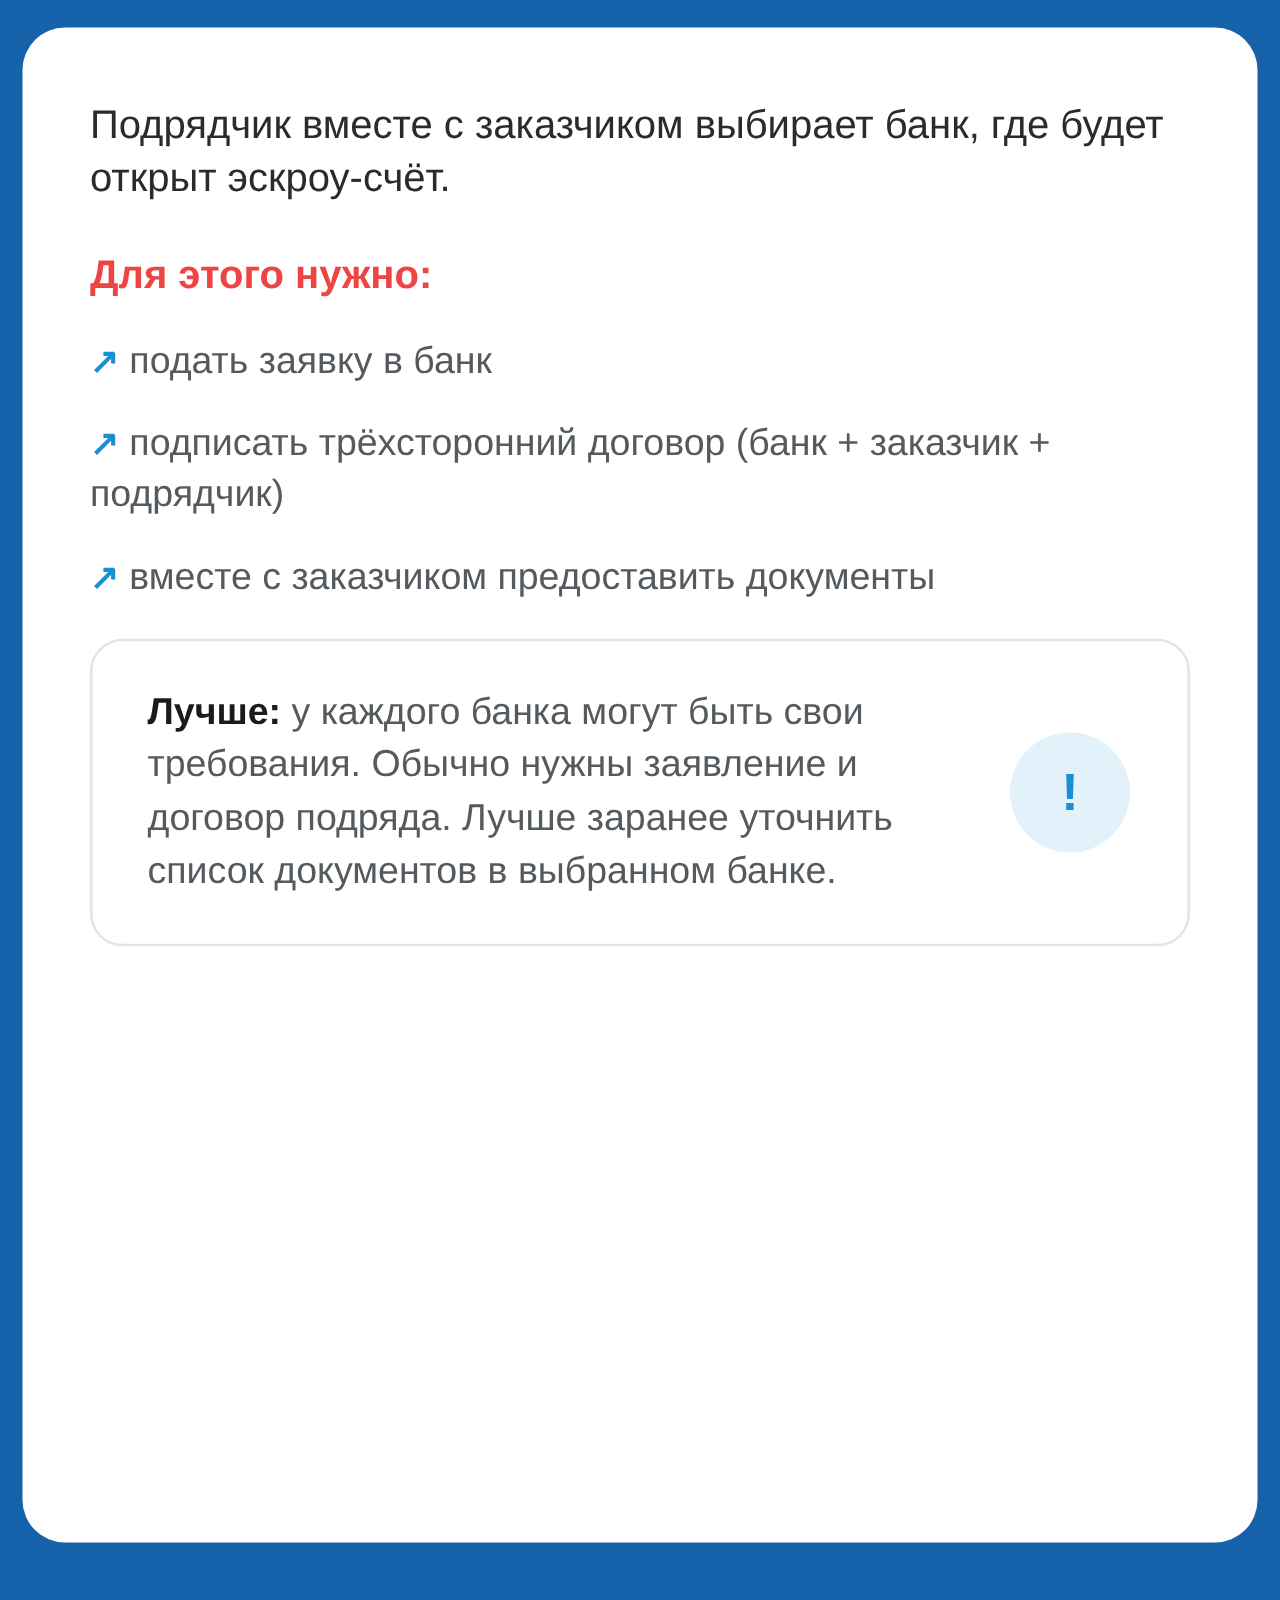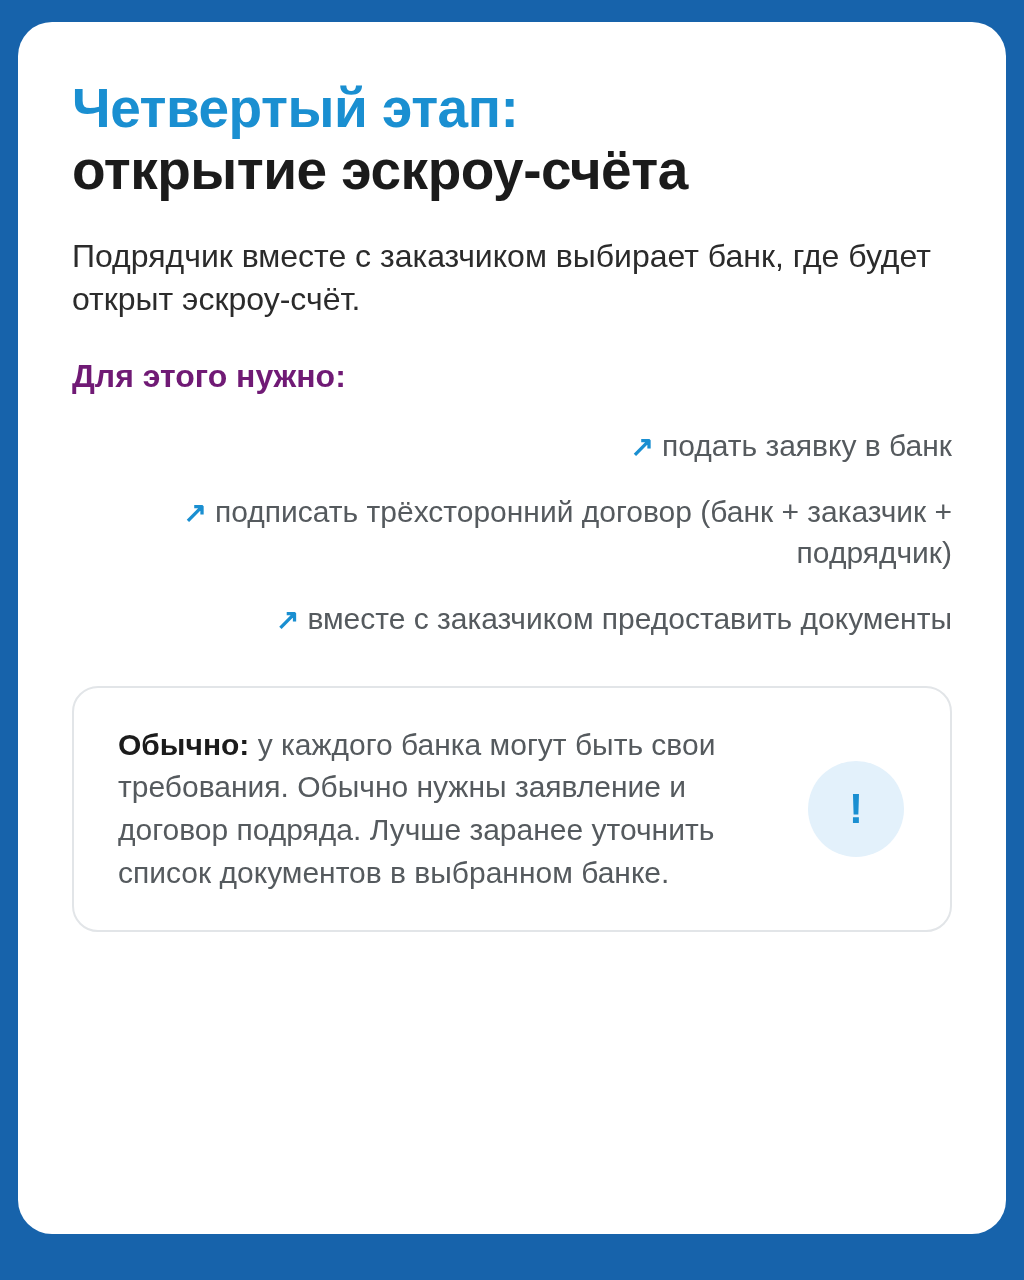--- a/index.html
+++ b/index.html
@@ -59,28 +59,27 @@
     font-weight: 400;
     color: #2b2b2b;
     margin-bottom: 36px;
     max-width: 880px;
   }
 
   .subhead {
     font-size: 32px;
     line-height: 1.3;
     font-weight: 700;
-    color: #701a75;
+    color: #ef4444;
     margin-bottom: 28px;
   }
 
   .bullets {
     list-style: none;
-    margin-bottom: 32px;
-    text-align: right;
+    margin-bottom: 14px;
   }
 
   .bullet {
     font-size: 30px;
     line-height: 1.35;
     font-weight: 500;
     color: #555a5e;
     margin-bottom: 26px;
     display: block;
   }
@@ -133,41 +132,37 @@
   }
 
   .spacer { flex: 1 1 auto; }
 </style>
 </head>
 <body>
 
 <div class="slide">
   <div class="card">
 
-    <div class="title-block">
-      <div class="title-line1">Четвертый этап:</div>
-      <div class="title-line2">открытие эскроу-счёта</div>
-    </div>
 
     <p class="lead">Подрядчик вместе с заказчиком выбирает банк, где будет открыт эскроу-счёт.</p>
 
     <p class="subhead">Для этого нужно:</p>
 
     <ul class="bullets">
       <li class="bullet">
         <span class="arrow">↗</span><span>подать заявку в банк</span>
       </li>
       <li class="bullet">
         <span class="arrow">↗</span><span>подписать трёхсторонний договор (банк + заказчик + подрядчик)</span>
       </li>
       <li class="bullet">
         <span class="arrow">↗</span><span>вместе с заказчиком предоставить документы</span>
       </li>
     </ul>
 
     <div class="note">
-      <p class="note-text"><b>Обычно:</b><span> у каждого банка могут быть свои требования. Обычно нужны заявление и договор подряда. Лучше заранее уточнить список документов в выбранном банке.</span></p>
+      <p class="note-text"><b>Лучше:</b><span> у каждого банка могут быть свои требования. Обычно нужны заявление и договор подряда. Лучше заранее уточнить список документов в выбранном банке.</span></p>
       <div class="note-badge">!</div>
     </div>
 
     <div class="spacer"></div>
   </div>
 </div>
 
 </body></html>

